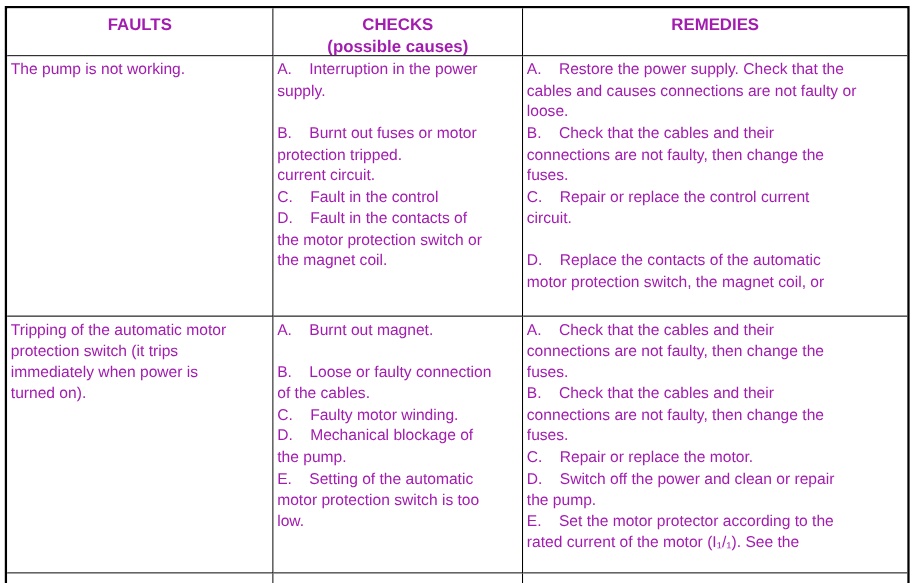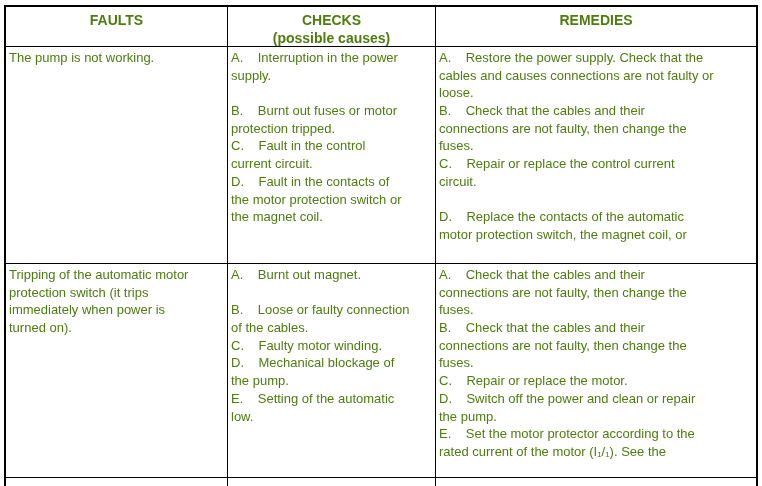--- a/index.html
+++ b/index.html
@@ -4,21 +4,21 @@
 <style>
   * { margin: 0; padding: 0; box-sizing: border-box; }
   html, body { background: #ffffff; }
   .page {
     position: relative;
     width: 762px;
     height: 486px;
     overflow: hidden;
     background: #ffffff;
     font-family: "Liberation Sans", "DejaVu Sans", sans-serif;
-    color: #4d7c0f;
+    color: #a21caf;
   }
   .ttable {
     position: absolute;
     left: 4px;
     top: 5px;
     width: 754px;
     height: 500px;
     border: 2px solid #000000;
     display: grid;
     grid-template-columns: 222px 208px 1fr;
@@ -68,22 +68,22 @@
 
     <div class="cell body br bb">
         <div class="line">The pump is not working.</div>
       </div>
     <div class="cell body br bb">
         <div class="line">A.    Interruption in the power</div>
         <div class="line">supply.</div>
         <div class="line">&nbsp;</div>
         <div class="line">B.    Burnt out fuses or motor</div>
         <div class="line">protection tripped.</div>
+        <div class="line">current circuit.</div>
         <div class="line">C.    Fault in the control</div>
-        <div class="line">current circuit.</div>
         <div class="line">D.    Fault in the contacts of</div>
         <div class="line">the motor protection switch or</div>
         <div class="line">the magnet coil.</div>
       </div>
     <div class="cell body bb">
         <div class="line">A.    Restore the power supply. Check that the</div>
         <div class="line">cables and causes connections are not faulty or</div>
         <div class="line">loose.</div>
         <div class="line">B.    Check that the cables and their</div>
         <div class="line">connections are not faulty, then change the</div>
@@ -103,20 +103,21 @@
       </div>
     <div class="cell body br bb">
         <div class="line">A.    Burnt out magnet.</div>
         <div class="line">&nbsp;</div>
         <div class="line">B.    Loose or faulty connection</div>
         <div class="line">of the cables.</div>
         <div class="line">C.    Faulty motor winding.</div>
         <div class="line">D.    Mechanical blockage of</div>
         <div class="line">the pump.</div>
         <div class="line">E.    Setting of the automatic</div>
+        <div class="line">motor protection switch is too</div>
         <div class="line">low.</div>
       </div>
     <div class="cell body bb">
         <div class="line">A.    Check that the cables and their</div>
         <div class="line">connections are not faulty, then change the</div>
         <div class="line">fuses.</div>
         <div class="line">B.    Check that the cables and their</div>
         <div class="line">connections are not faulty, then change the</div>
         <div class="line">fuses.</div>
         <div class="line">C.    Repair or replace the motor.</div>

